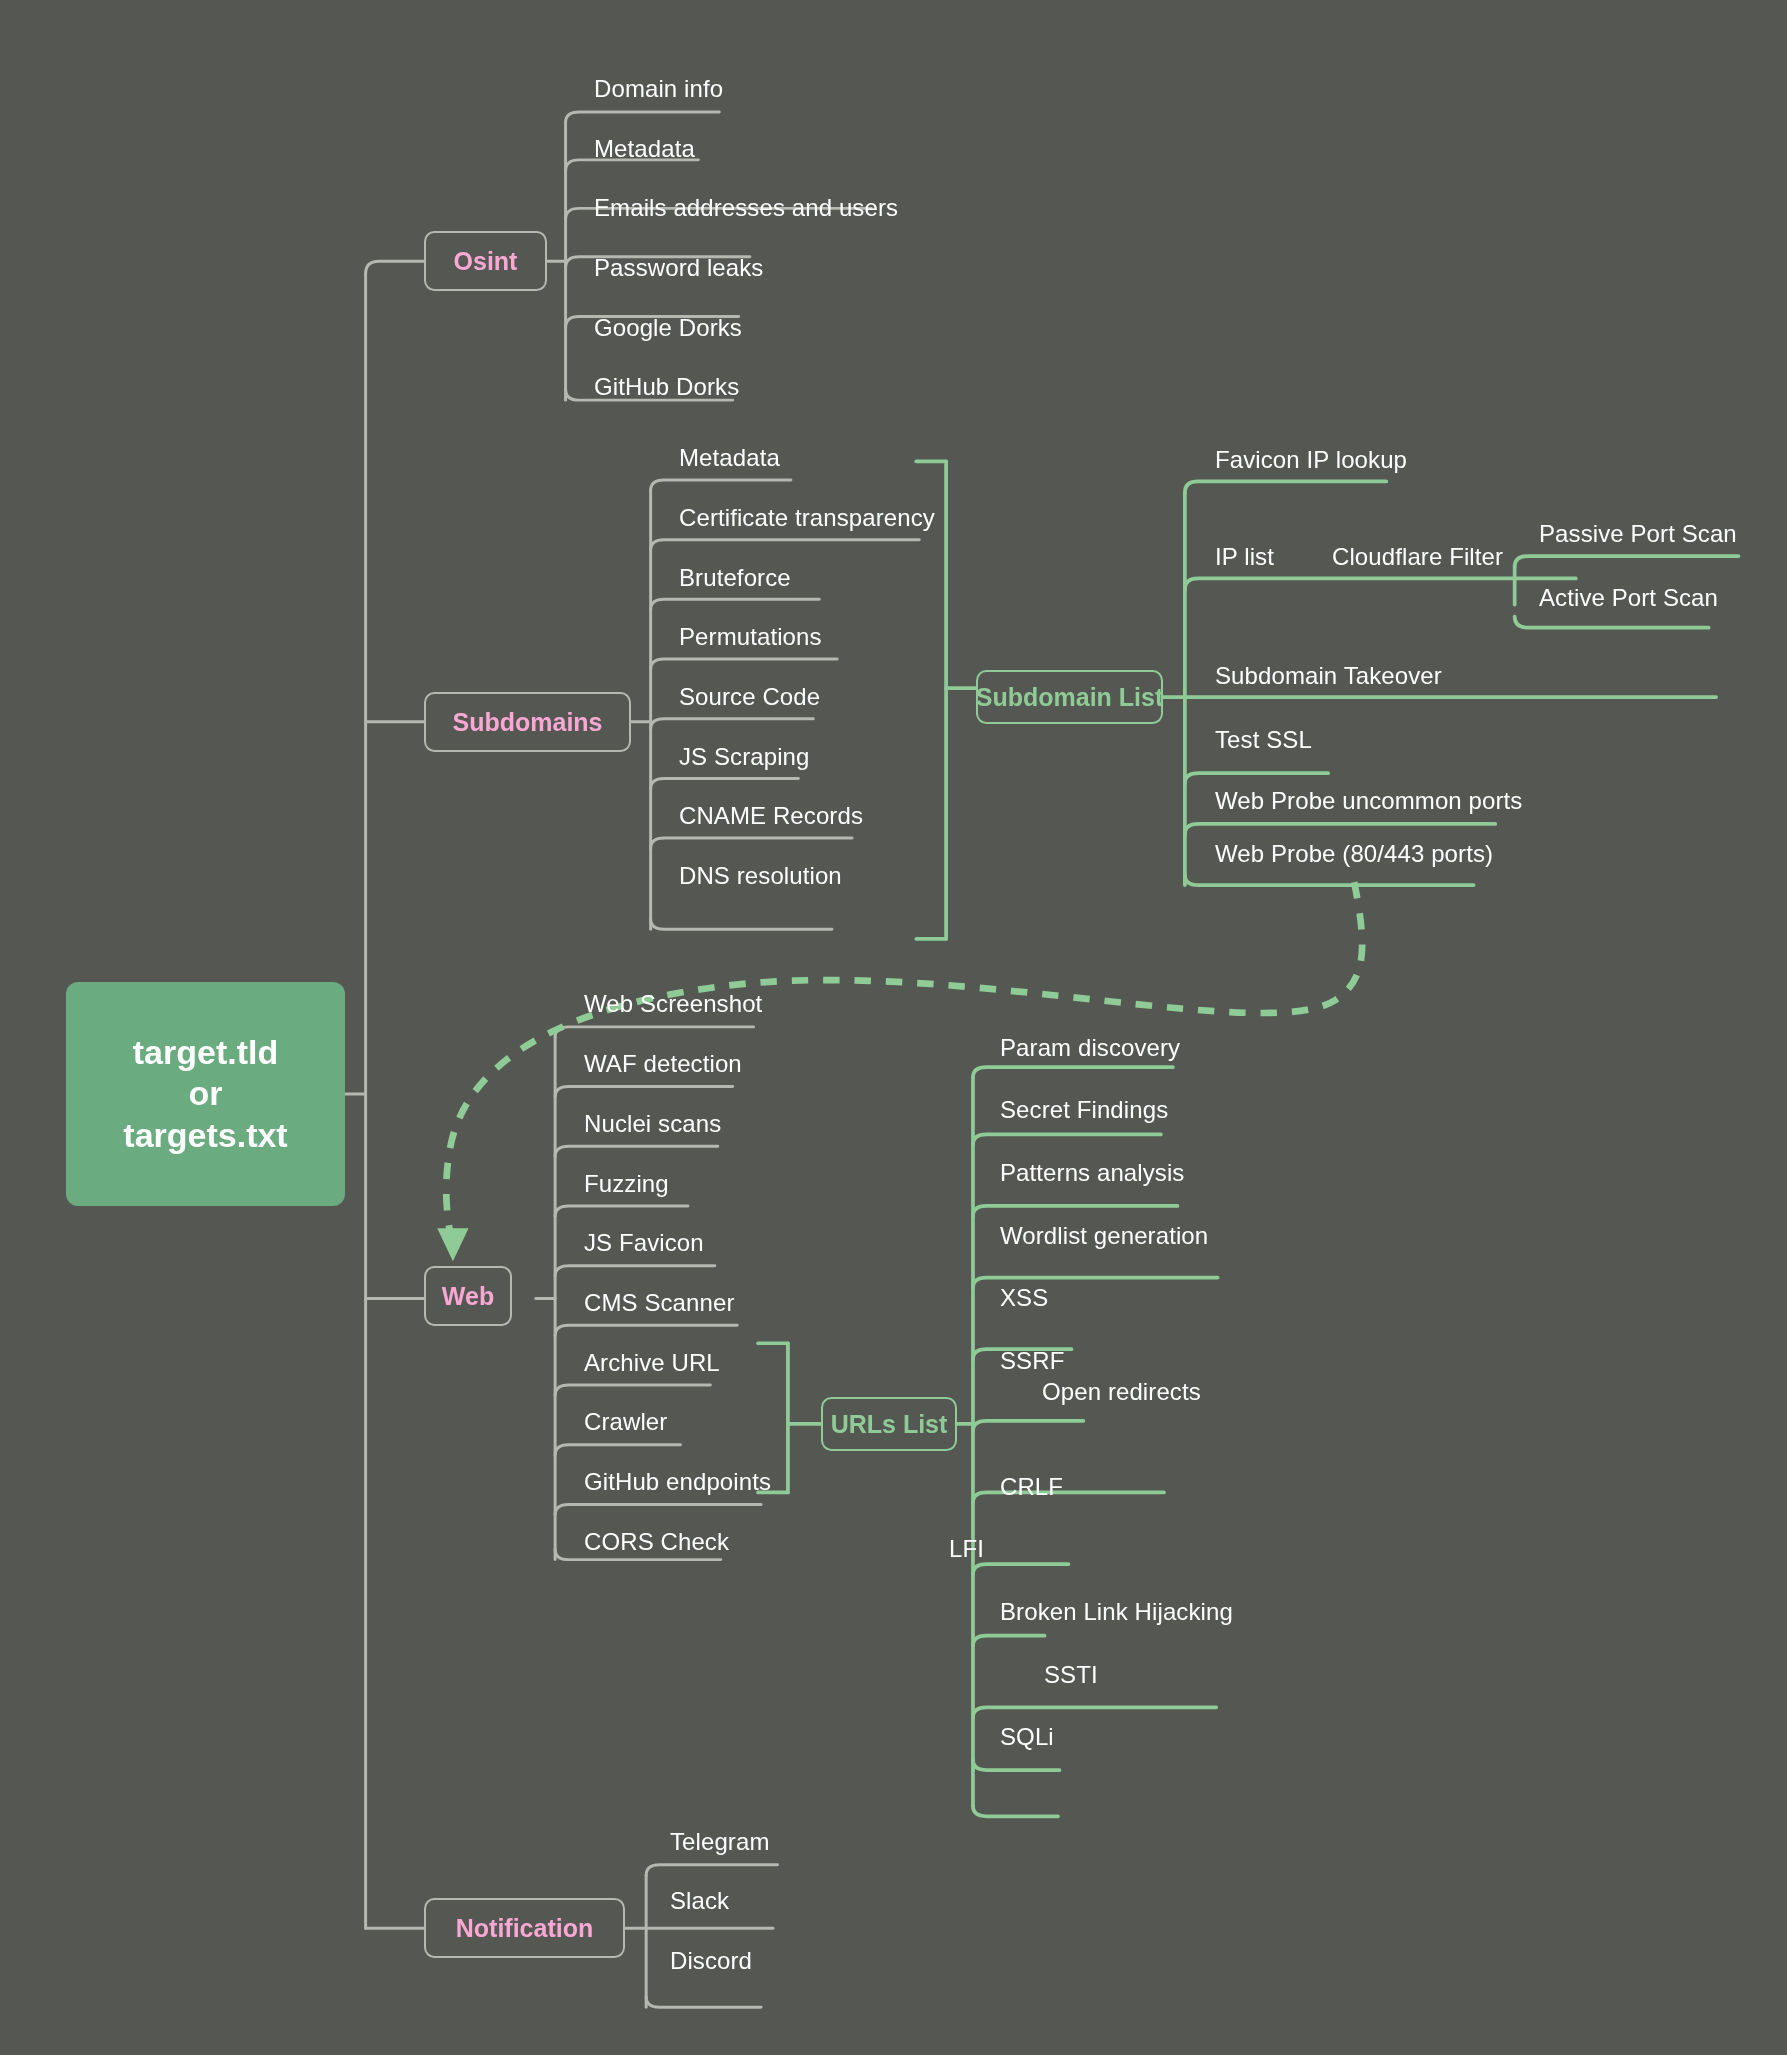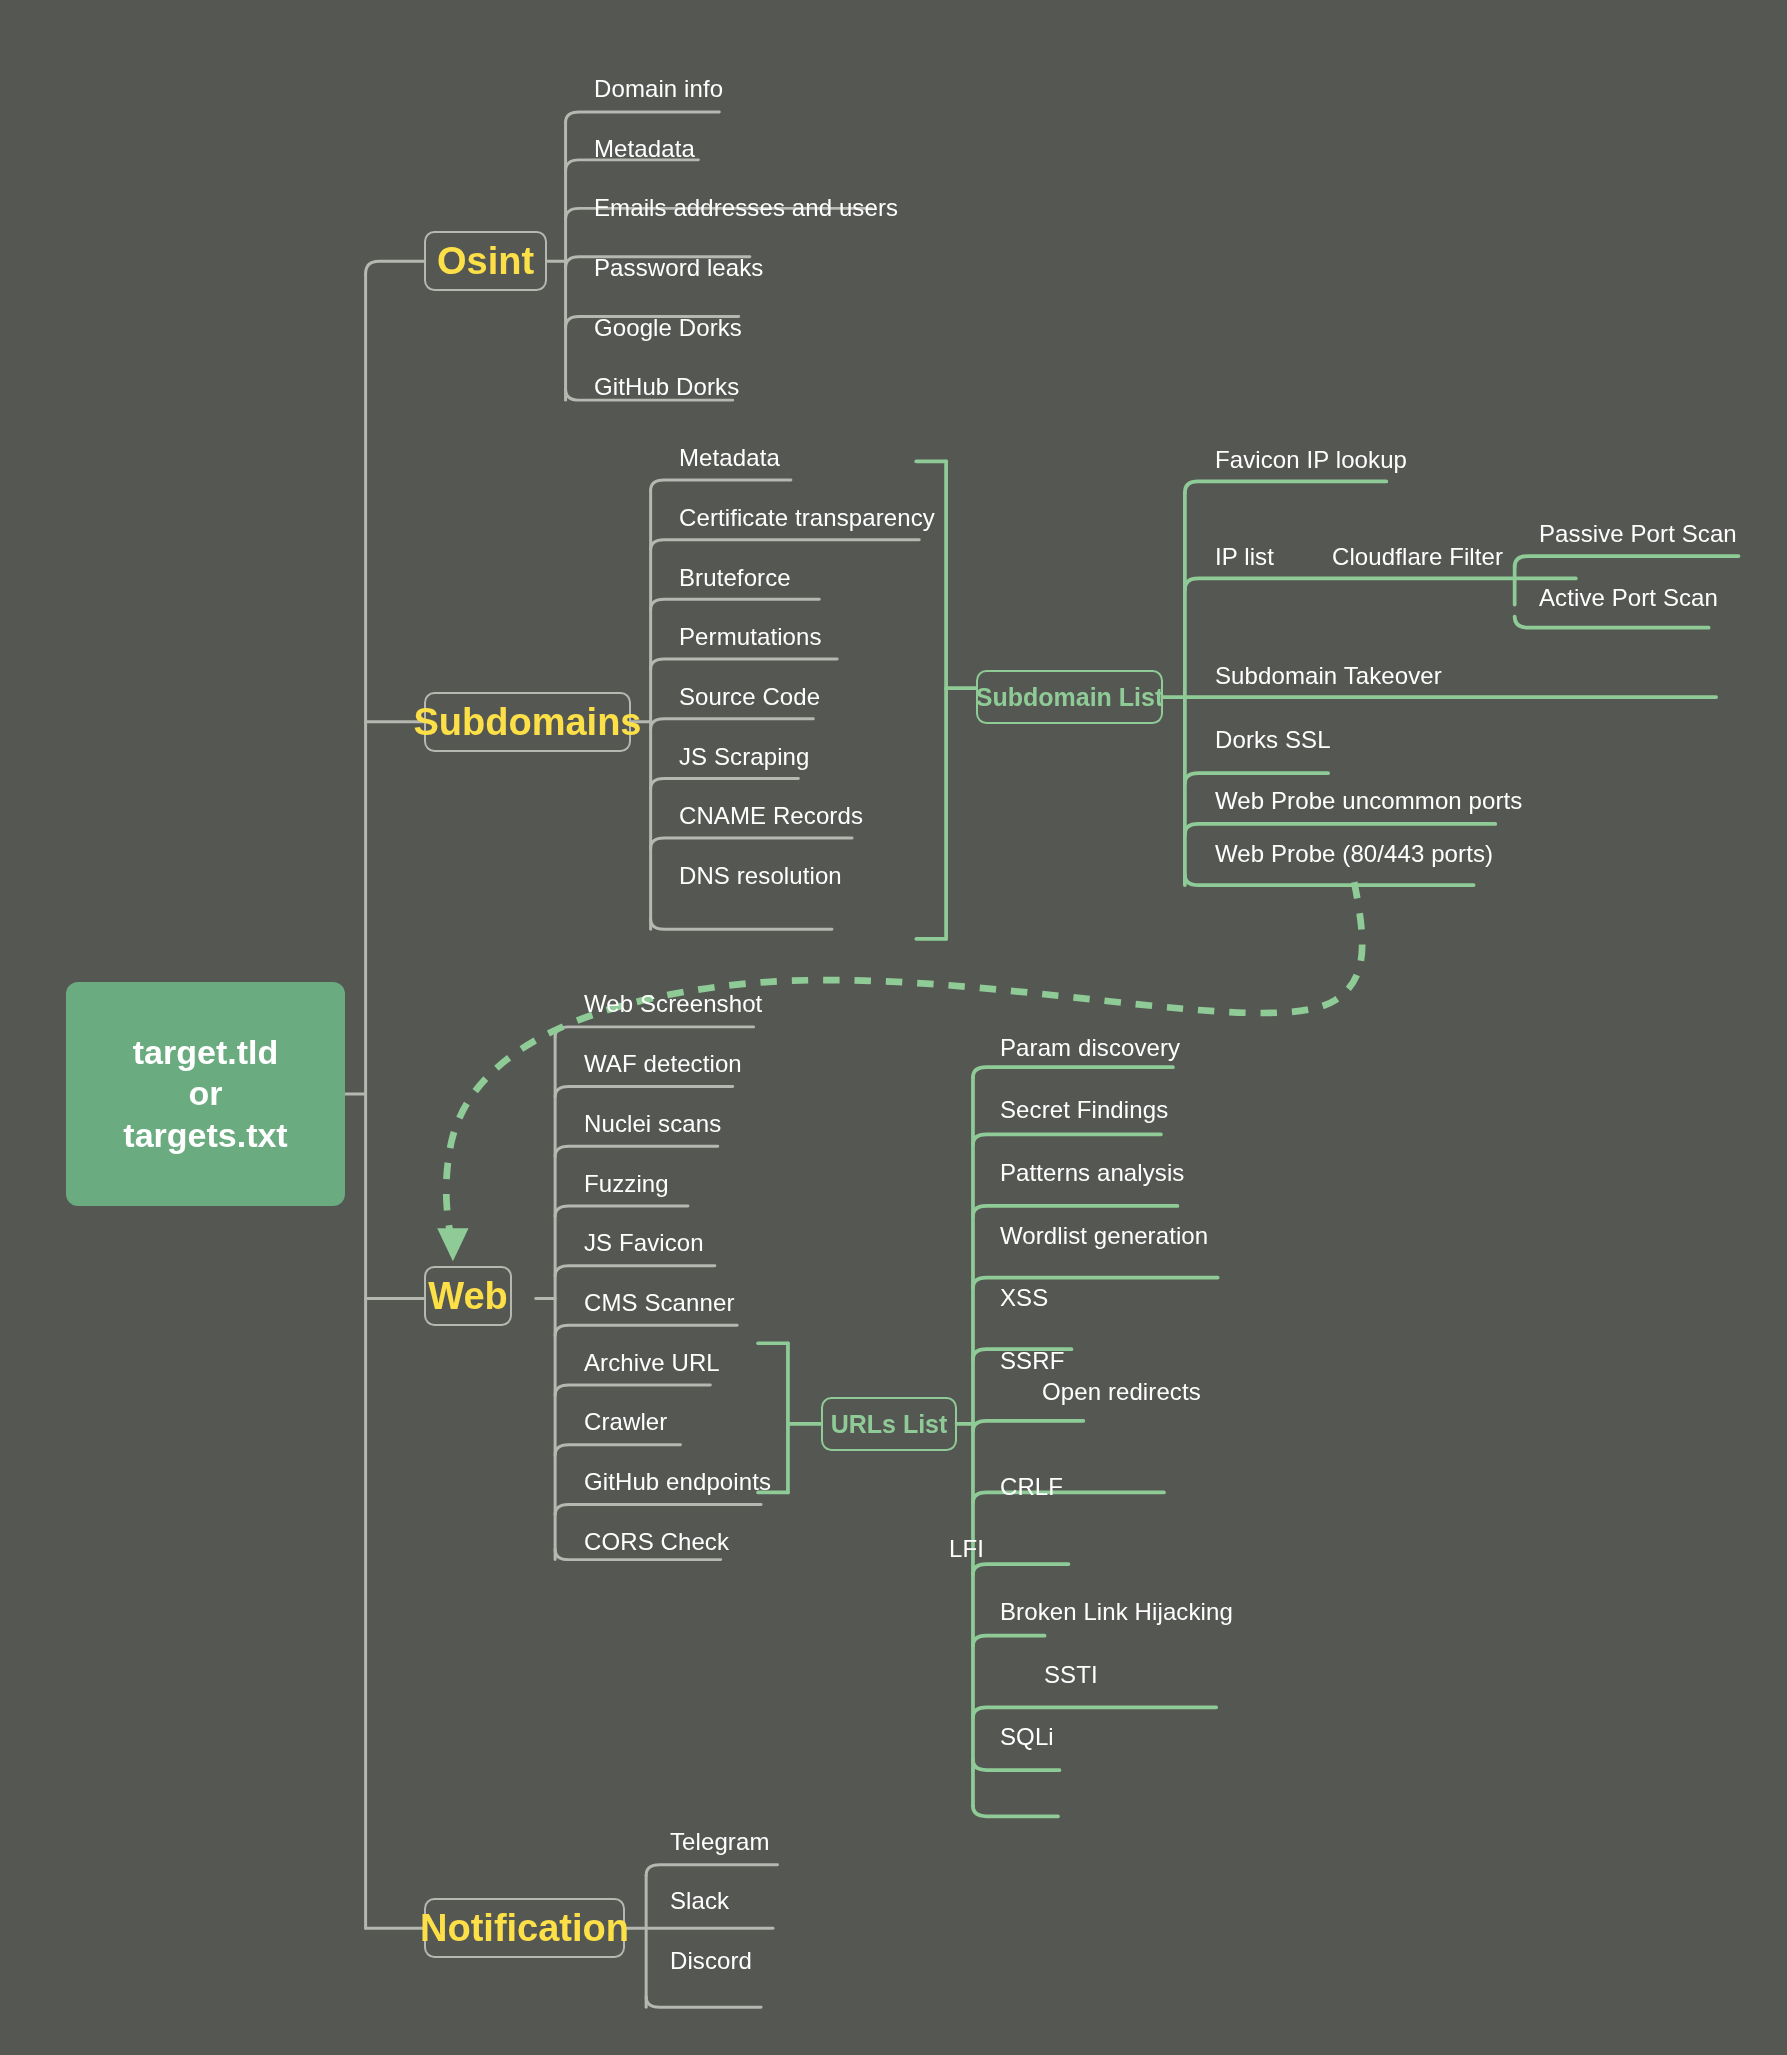--- a/index.html
+++ b/index.html
@@ -3,21 +3,21 @@
 <meta charset="utf-8">
 <style>
   html,body{margin:0;padding:0;background:#555753;}
   body{width:1787px;height:2056px;position:relative;overflow:hidden;
        font-family:"Liberation Sans","DejaVu Sans",sans-serif;}
   #canvas{position:absolute;left:0;top:0;width:1787px;height:2056px;}
   svg.wires{position:absolute;left:0;top:0;width:1787px;height:2056px;pointer-events:none;}
 
   .node{position:absolute;box-sizing:border-box;display:flex;align-items:center;
         justify-content:center;border-radius:10.4px;white-space:nowrap;}
-  .node.branch{border:2.2px solid #b4b8b0;color:#fde047;font-weight:bold;font-size:38px;
+  .node.branch{border:2.2px solid #b4b8b0;color:#f9a8d4;font-weight:bold;font-size:25px;
                background:transparent;padding:0 16.4px;}
   .node.root{background:#6aab80;color:#ffffff;font-weight:bold;font-size:34px;
              border-radius:12px;flex-direction:column;line-height:1.22;border:none;}
   .node.green{border:2.2px solid #8fcb96;color:#8fcb96;font-weight:bold;font-size:25px;
               background:transparent;padding:0 15px;border-radius:10.4px;}
 
   .leaf{position:absolute;color:#ffffff;font-size:24px;white-space:nowrap;
         line-height:1;letter-spacing:0.1px;}
 </style>
 </head>
@@ -185,21 +185,21 @@
   <div class="leaf" style="left:679px;top:566px;">Bruteforce</div>
   <div class="leaf" style="left:679px;top:625px;">Permutations</div>
   <div class="leaf" style="left:679px;top:685px;">Source Code</div>
   <div class="leaf" style="left:679px;top:745px;">JS Scraping</div>
   <div class="leaf" style="left:679px;top:804px;">CNAME Records</div>
   <div class="leaf" style="left:679px;top:864px;">DNS resolution</div>
 
   <div class="leaf" style="left:1215px;top:448px;">Favicon IP lookup</div>
   <div class="leaf" style="left:1215px;top:545px;">IP list</div>
   <div class="leaf" style="left:1215px;top:664px;">Subdomain Takeover</div>
-  <div class="leaf" style="left:1215px;top:728px;">Dorks SSL</div>
+  <div class="leaf" style="left:1215px;top:728px;">Test SSL</div>
   <div class="leaf" style="left:1215px;top:789px;">Web Probe uncommon ports</div>
   <div class="leaf" style="left:1215px;top:842px;">Web Probe (80/443 ports)</div>
 
   <div class="leaf" style="left:1332px;top:545px;">Cloudflare Filter</div>
   <div class="leaf" style="left:1539px;top:522px;">Passive Port Scan</div>
   <div class="leaf" style="left:1539px;top:586px;">Active Port Scan</div>
 
   <div class="leaf" style="left:584px;top:992px;">Web Screenshot</div>
   <div class="leaf" style="left:584px;top:1052px;">WAF detection</div>
   <div class="leaf" style="left:584px;top:1112px;">Nuclei scans</div>

